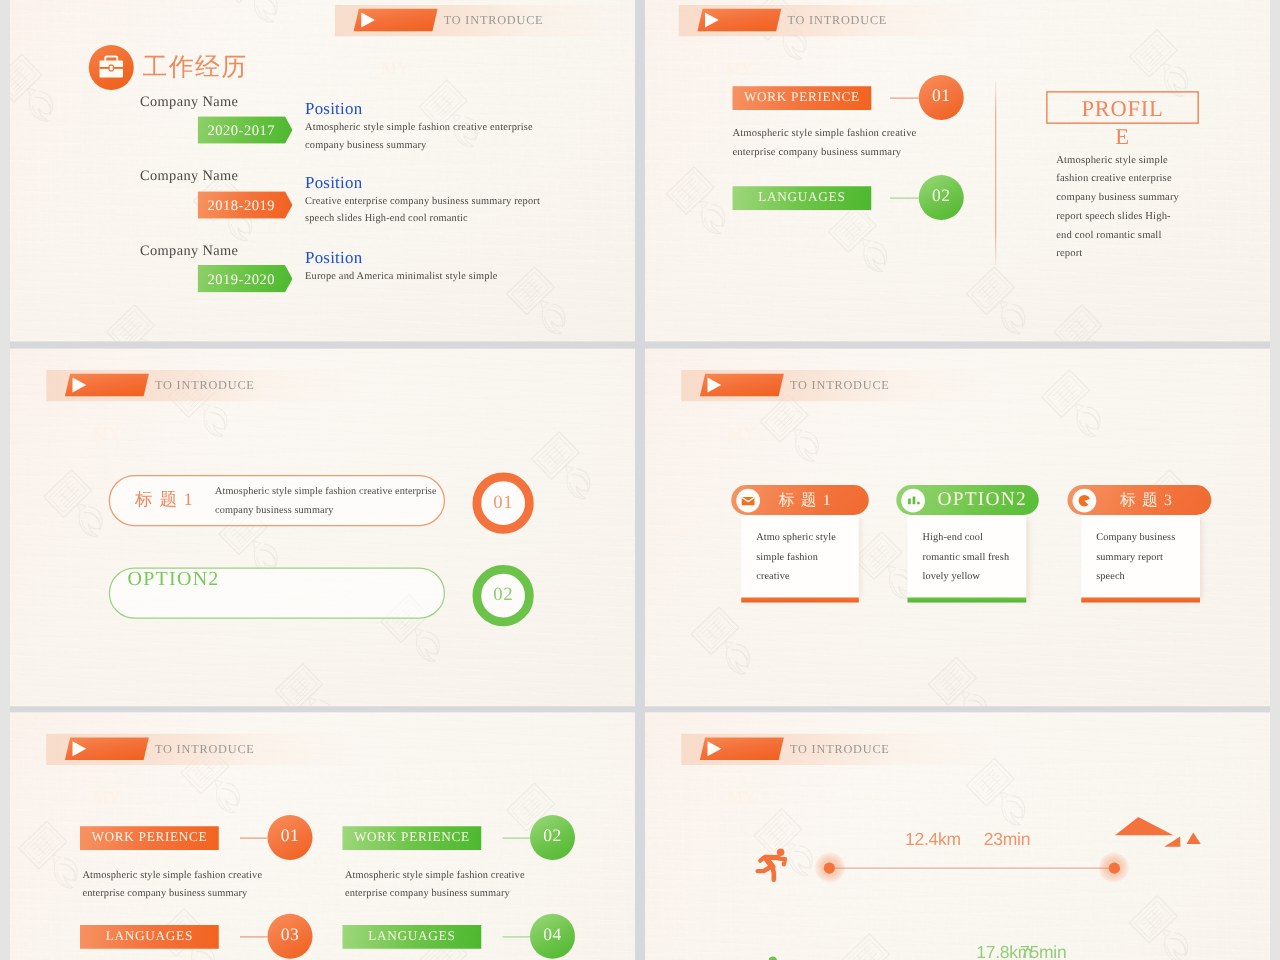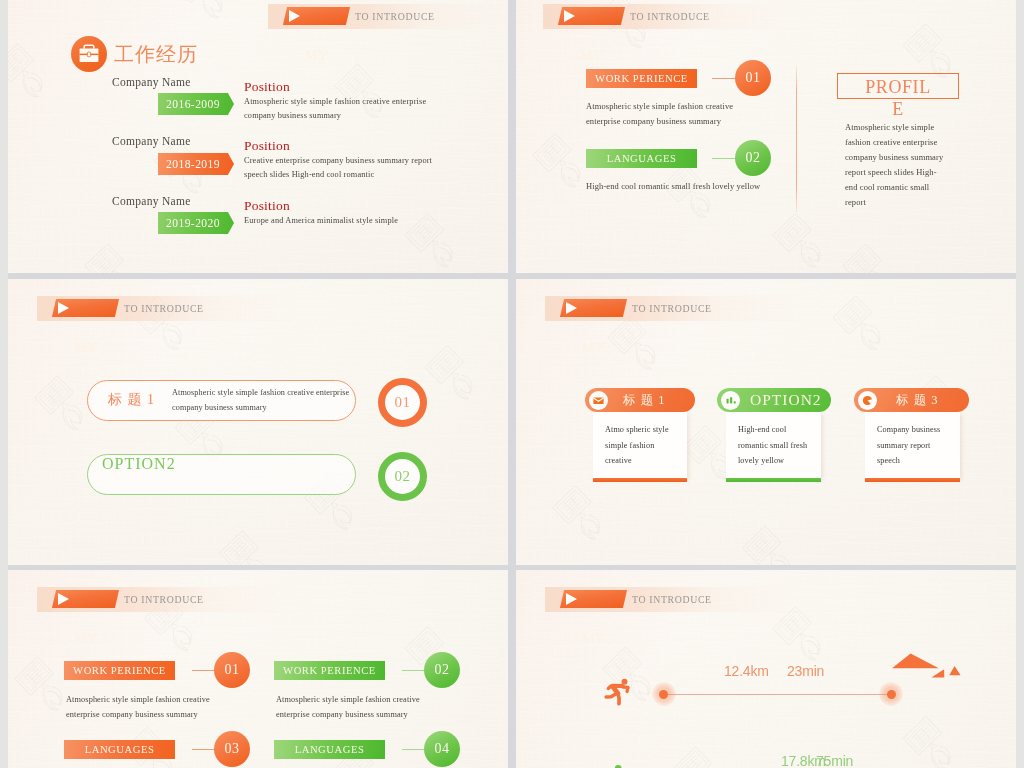--- a/index.html
+++ b/index.html
@@ -45,21 +45,21 @@
   .s1-badge-circle{position:absolute;left:63px;top:49px;width:36px;height:36px;border-radius:50%;
       background:linear-gradient(150deg,#f58048 0%,#f26a28 60%,#ed5f1d 100%);}
   .s1-title{position:absolute;left:106px;top:57px;font-size:20px;color:#f08a5a;letter-spacing:1px;
       font-family:"Liberation Serif",serif;line-height:1;}
   .s1-company{position:absolute;font-size:11.5px;color:#4c4945;letter-spacing:.3px;}
   .s1-pill{position:absolute;height:22px;}
   .s1-pill .body{position:absolute;left:0;top:0;height:22px;}
   .s1-pill .num{position:absolute;left:0;top:0;height:22px;width:100%;display:flex;
       align-items:center;justify-content:center;color:#fdfaf3;font-size:11.6px;letter-spacing:.4px;
       padding-right:6px;box-sizing:border-box;}
-  .s1-pos{position:absolute;font-size:13.5px;color:#b91c1c;letter-spacing:.2px;}
+  .s1-pos{position:absolute;font-size:13.5px;color:#1d4ed8;letter-spacing:.2px;}
   .s1-desc{position:absolute;font-size:8.3px;color:#4a4744;letter-spacing:.15px;line-height:14px;}
 
   
   .s2-bar{position:absolute;height:19px;display:flex;align-items:center;justify-content:center;
       color:#fbf6ec;font-size:10.6px;letter-spacing:.55px;}
   .s2-circle{position:absolute;width:36px;height:36px;border-radius:50%;
       display:flex;align-items:center;justify-content:center;color:#fdf8ef;font-size:14px;letter-spacing:.5px;}
   .s2-line{position:absolute;height:1px;}
   .s2-desc{position:absolute;font-size:8.5px;color:#4a4744;letter-spacing:.1px;line-height:15px;}
   .s2-div{position:absolute;width:1px;background:linear-gradient(180deg,rgba(240,170,135,.15) 0%,rgba(238,150,110,.75) 18%,rgba(238,150,110,.75) 82%,rgba(240,170,135,.15) 100%);}
@@ -148,21 +148,21 @@
         <rect x="8.6" y="12.4" width="18.8" height="13.6" rx="0.8" fill="#fdfaf4"></rect>
         <rect x="8.6" y="17.6" width="18.8" height="1.5" fill="#ef6d2c"></rect>
         <rect x="16.3" y="16.1" width="3.4" height="4.6" rx="1" fill="#fdfaf4" stroke="#ef6d2c" stroke-width=".9"></rect>
       </svg>
     </div>
     <div class="s1-title">工作经历</div>
 
     <div class="s1-company" style="left:104px;top:89px;">Company Name</div>
     <div class="s1-pill" style="left:150px;top:106px;width:76px;">
       <div class="body" style="width:76px;background:linear-gradient(105deg,#8fd06a 0%,#69c344 52%,#4cb82e 100%);clip-path:polygon(0 0,92% 0,100% 50%,92% 100%,0 100%);"></div>
-      <div class="num">2016-2009</div>
+      <div class="num">2020-2017</div>
     </div>
     <div class="s1-pos" style="left:236px;top:92px;">Position</div>
     <div class="s1-desc" style="left:236px;top:108px;width:270px;">
       <div>Atmospheric style simple fashion creative enterprise</div>
       <div>company business summary</div>
     </div>
 
     <div class="s1-company" style="left:104px;top:148px;">Company Name</div>
     <div class="s1-pill" style="left:150px;top:166px;width:76px;">
       <div class="body" style="width:76px;background:linear-gradient(105deg,#f79462 0%,#f4733a 52%,#f1601f 100%);clip-path:polygon(0 0,92% 0,100% 50%,92% 100%,0 100%);"></div>
@@ -207,21 +207,20 @@
     <div class="s2-circle" style="left:219px;top:73px;background:linear-gradient(150deg,#f98f5b 0%,#f4733c 55%,#ef5f1c 100%);">01</div>
     <div class="s2-desc" style="left:70px;top:112px;width:230px;">
       <div>Atmospheric style simple fashion creative</div>
       <div>enterprise company business summary</div>
     </div>
 
     <div class="s2-bar" style="left:70px;top:162px;width:111px;background:linear-gradient(100deg,#9ed77c 0%,#6ec549 50%,#4cb82e 100%);">LANGUAGES</div>
     <div class="s2-line" style="left:196px;top:171px;width:23px;background:#a6d893;"></div>
     <div class="s2-circle" style="left:219px;top:153px;background:linear-gradient(150deg,#9bd97c 0%,#6cc449 55%,#4fb72f 100%);">02</div>
     <div class="s2-desc" style="left:70px;top:192px;width:248px;">
-      <div>High-end cool romantic small fresh lovely yellow</div>
     </div>
 
     <div class="s2-div" style="left:280px;top:78px;height:147px;"></div>
 
     <div class="s2-profbox" style="left:321px;top:86px;width:122px;height:26px;"></div>
     <div class="s2-proftext" style="left:345px;top:89px;width:74px;">PROFILE</div>
     <div class="s2-desc" style="left:329px;top:133px;width:130px;">
       <div>Atmospheric style simple</div>
       <div>fashion creative enterprise</div>
       <div>company business summary</div>

